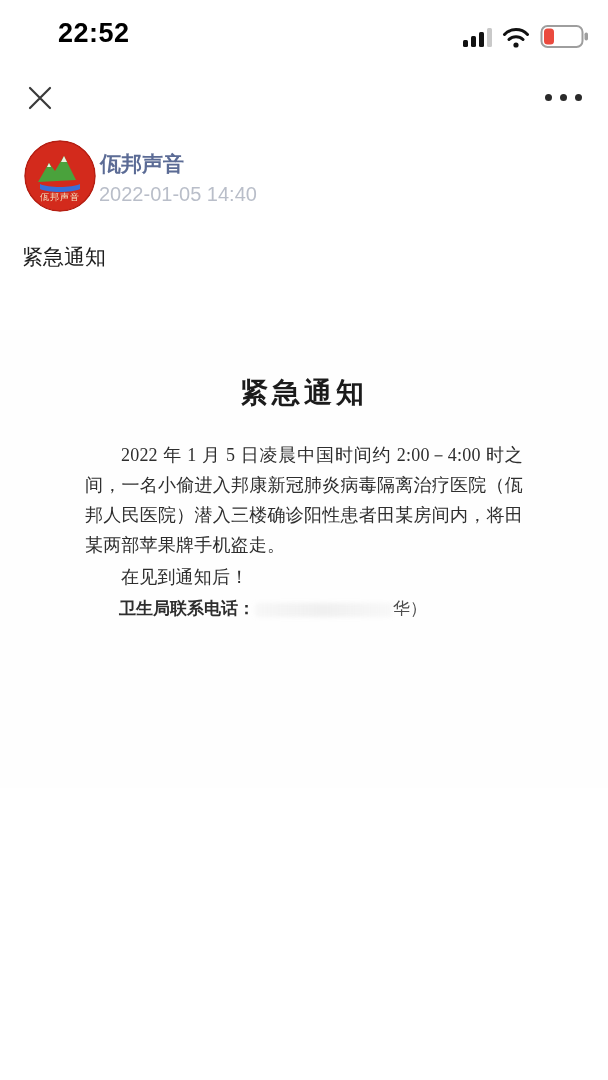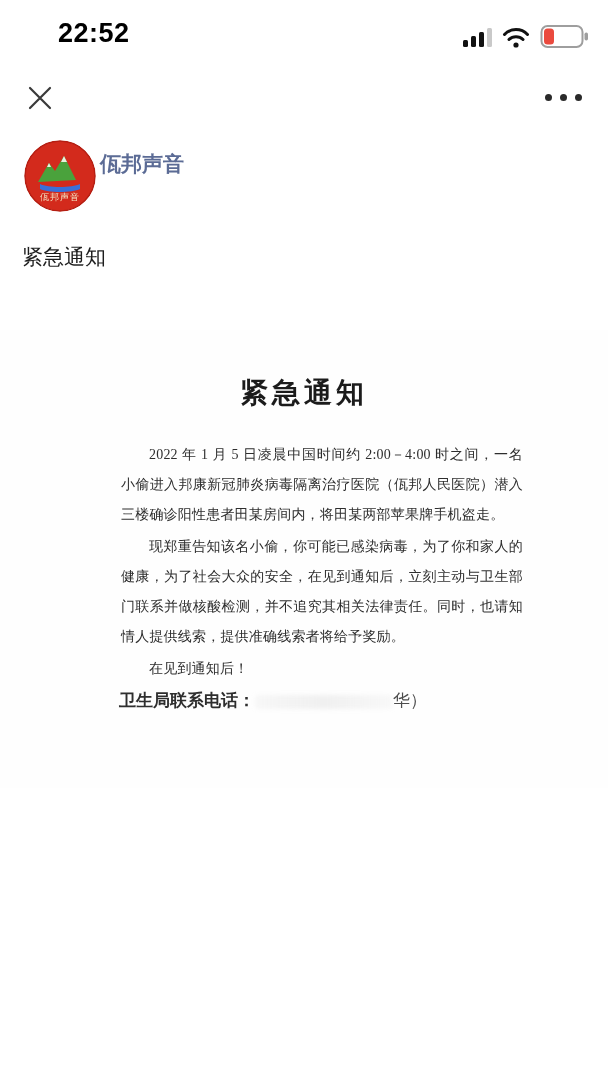--- a/index.html
+++ b/index.html
@@ -27,21 +27,21 @@
   .author-name { position:absolute; left:100px; top:150px; font-size:21px; font-weight:bold; color:#5b6b95; cursor:pointer; }
   .post-time { position:absolute; left:99px; top:183px; font-size:20px; color:#b9bec9; }
   .post-message { position:absolute; left:22px; top:243px; font-size:21px; color:#1d1d1d; }
   
   .doc-image { position:absolute; left:0; top:330px; width:608px; height:700px; background:#fefefe; cursor:pointer; }
   .doc-body {
     position:absolute; left:85px; top:44px; width:438px;
     font-family:"Liberation Serif","DejaVu Serif",serif; color:#2e2e2e;
   }
   .doc-title { text-align:center; font-size:28px; font-weight:bold; color:#1b1b1b; margin-bottom:28px; letter-spacing:4px; }
-  .doc-body p { font-size:14px; line-height:30px; text-align:justify; text-indent:2em; margin-bottom:2px; letter-spacing:0.2px;margin-left:36px; }
+  .doc-body p { font-size:18px; line-height:30px; text-align:justify; text-indent:2em; margin-bottom:2px; letter-spacing:0.2px; }
   .contact-line { font-size:17px; line-height:30px; text-indent:2em; white-space:nowrap; }
   .contact-label { font-weight:bold;font-family:Liberation Mono, monospace; }
   .redacted { display:inline-block; width:138px; height:14px; vertical-align:middle;
               background:linear-gradient(90deg, rgba(200,200,200,0.12), rgba(190,190,190,0.22), rgba(200,200,200,0.1));
               filter:blur(2px); border-radius:3px; }
   .contact-suffix { opacity:0.85; }
   .signoff-org { position:absolute; left:300px; top:522px; font-family:"Liberation Serif","DejaVu Serif",serif;
                  font-size:17.5px; color:#3a3a3a; letter-spacing:0.5px; z-index:1; }
   .signoff-date { position:absolute; left:296px; top:562px; font-family:"Liberation Serif","DejaVu Serif",serif;
                   font-size:17.5px; color:#3a3a3a; letter-spacing:2px; z-index:1; }
@@ -88,27 +88,27 @@
     <svg width="72" height="72" viewBox="0 0 72 72">
       <circle cx="36" cy="36" r="35" fill="#d32a1c"></circle>
       <circle cx="36" cy="36" r="35" fill="none" stroke="#b51e12" stroke-width="1.5"></circle>
       <path d="M14,42 L25,23 L31,31 L40,16 L52,40 Z" fill="#4aa23c"></path>
       <path d="M25,23 L27,27 L23,27 Z M40,16 L43,22 L37,22 Z" fill="#e9f2df"></path>
       <path d="M16,44 c8,4 32,4 40,0 l0,5 c-8,4 -32,4 -40,0 Z" fill="#3a6fd8"></path>
       <text x="36" y="60" text-anchor="middle" font-size="9" fill="#f3e6c4" letter-spacing="1">佤邦声音</text>
     </svg>
   </div>
   <div class="author-name">佤邦声音</div>
+  <div class="post-time">2022-01-05 14:40</div>
   <div class="post-message">紧急通知</div>
 
   <div class="doc-image">
     <div class="doc-body">
       <div class="doc-title">紧急通知</div>
       <p>2022 年 1 月 5 日凌晨中国时间约 2:00－4:00 时之间，一名小偷进入邦康新冠肺炎病毒隔离治疗医院（佤邦人民医院）潜入三楼确诊阳性患者田某房间内，将田某两部苹果牌手机盗走。</p>
-      <p>现郑重告知该名小偷，你可能已感染病毒，为了你和家人的健康，为了社会大众的安全，在见到通知后，立刻主动与卫生部门联系并做核酸检测，并不追究其相关法律责任。同时，也请知情人提供线索，提供准确线索者将给予奖励。</p>
       <p>在见到通知后！</p>
       <div class="contact-line"><span class="contact-label">卫生局联系电话：</span><span class="redacted"></span><span class="contact-suffix">华）</span></div>
     </div>
 
     <div class="signoff-org">邦康地区疫情防控执行小组</div>
     <div class="signoff-date">2022 年 1 月 5 日</div>
 
     <svg class="stamp" viewBox="0 0 140 140">
       <g stroke="#bf3d2c" fill="none">
         <circle cx="70" cy="70" r="64" stroke-width="4.5" opacity="0.85"></circle>

